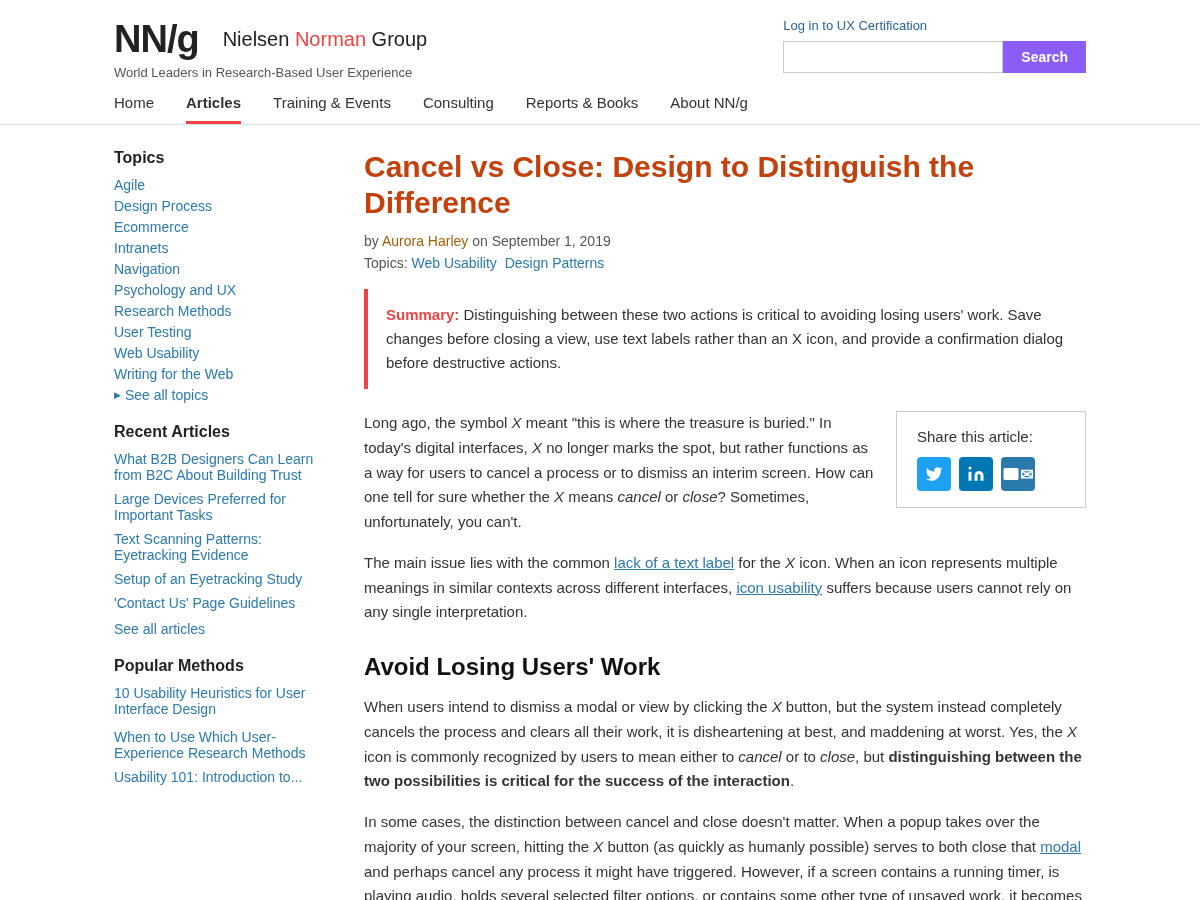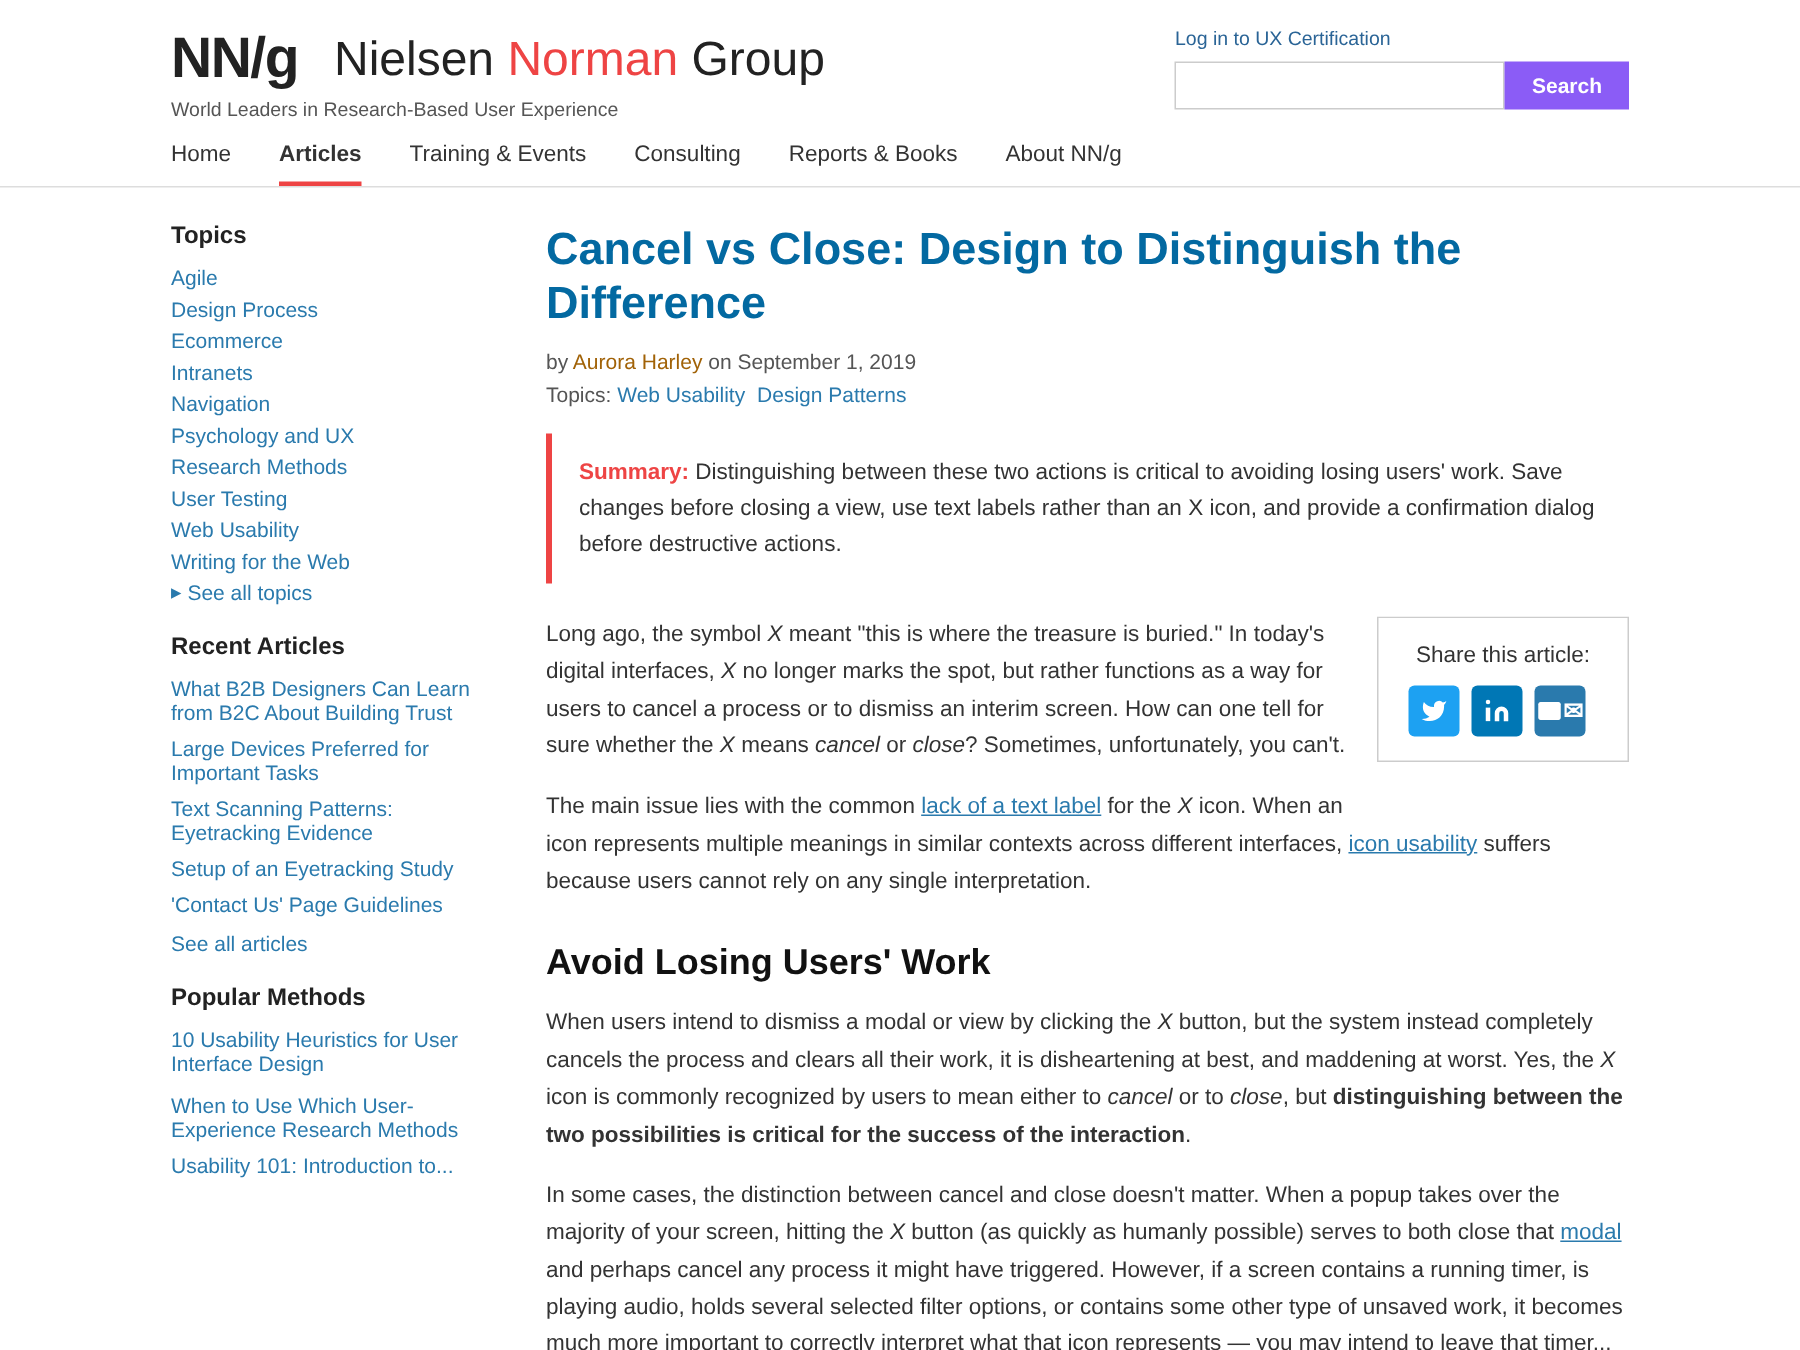--- a/index.html
+++ b/index.html
@@ -4,21 +4,21 @@
   <style>
     * { box-sizing: border-box; margin: 0; padding: 0; }
     body { font-family: Arial, Helvetica, sans-serif; font-size: 15px; color: #333; background: #fff; }
     
     
     .header { padding: 18px 114px 0 114px; border-bottom: 1px solid #ddd; }
     .header-top { display: flex; justify-content: space-between; align-items: flex-start; margin-bottom: 10px; }
     .logo-area { display: flex; flex-direction: column; }
     .logo-row { display: flex; align-items: center; gap: 24px; }
     .logo-text { font-size: 38px; font-weight: 900; color: #222; letter-spacing: -1px; }
-    .logo-name { font-size: 32px; color: #222; font-weight: 400; text-align: right; }
+    .logo-name { font-size: 20px; color: #222; font-weight: 400; text-align: right; }
     .logo-name span { color: #e44; }
     .tagline { font-size: 13px; color: #555; margin-top: 4px; }
     .header-right { display: flex; flex-direction: column; gap: 8px; }
     .login-link { font-size: 13px; color: #2a6496; text-decoration: none; }
     .search-row { display: flex; gap: 0; }
     .search-input { border: 1px solid #ccc; padding: 7px 10px; font-size: 14px; width: 220px; outline: none; }
     .search-btn { background: #8b5cf6; color: #fff; border: none; padding: 7px 18px; font-size: 14px; cursor: pointer; font-weight: bold; }
     
     
     .nav { display: flex; gap: 32px; margin-top: 14px; }
@@ -30,39 +30,39 @@
     
     
     .sidebar { width: 220px; flex-shrink: 0; font-size: 14px; }
     .sidebar-section-title { font-size: 16px; font-weight: bold; color: #222; margin-bottom: 10px; }
     .sidebar-link { display: block; color: #2a7aad; text-decoration: none; margin-bottom: 5px; font-size: 14px; }
     .see-topics { color: #2a7aad; font-size: 14px; text-decoration: none; display: flex; align-items: center; gap: 4px; margin-top: 4px; margin-bottom: 20px; }
     .see-topics::before { content: '▶'; font-size: 9px; color: #2a7aad; }
     
     
     .article { flex: 1; max-width: 740px; }
-    .article-title { font-size: 30px; font-weight: bold; color: #0369a1; line-height: 1.2; margin-bottom: 12px; }
+    .article-title { font-size: 30px; font-weight: bold; color: #c2410c; line-height: 1.2; margin-bottom: 12px; }
     .article-meta { font-size: 14px; color: #555; margin-bottom: 6px; }
     .article-meta a { color: #a16207; text-decoration: none; }
     .article-topics { font-size: 14px; color: #555; margin-bottom: 18px; }
     .article-topics a { color: #2a7aad; text-decoration: none; margin-right: 4px; }
     
     .summary-box { border-left: 4px solid #e44; padding: 14px 18px; margin-bottom: 22px; background: #fff; }
     .summary-label { color: #e44; font-weight: bold; }
     .summary-text { color: #333; font-size: 15px; line-height: 1.6; display: inline; }
     
     .article-body p { font-size: 15px; line-height: 1.65; color: #333; margin-bottom: 16px; }
     .article-body a { color: #2a7aad; text-decoration: underline; }
     .article-body em { font-style: italic; }
     .article-body strong { font-weight: bold; }
     
     .section-heading { font-size: 24px; font-weight: bold; color: #111; margin: 28px 0 14px 0; }
     
     
-    .share-box { border: 1px solid #ccc; padding: 16px 20px; width: 168px; float: right; margin-left: 20px; margin-bottom: 26px; text-align: center; }
+    .share-box { border: 1px solid #ccc; padding: 16px 20px; width: 190px; float: right; margin-left: 20px; margin-bottom: 26px; }
     .share-title { font-size: 15px; color: #333; margin-bottom: 12px; }
     .share-icons { display: flex; gap: 8px; }
     .share-icon { width: 34px; height: 34px; border-radius: 4px; display: flex; align-items: center; justify-content: center; color: #fff; font-size: 16px; font-weight: bold; cursor: pointer; text-decoration: none; }
     .share-twitter { background: #1da1f2; }
     .share-linkedin { background: #0077b5; }
     .share-email { background: #2a7aad; }
   </style>
 </head>
 <body>
 

